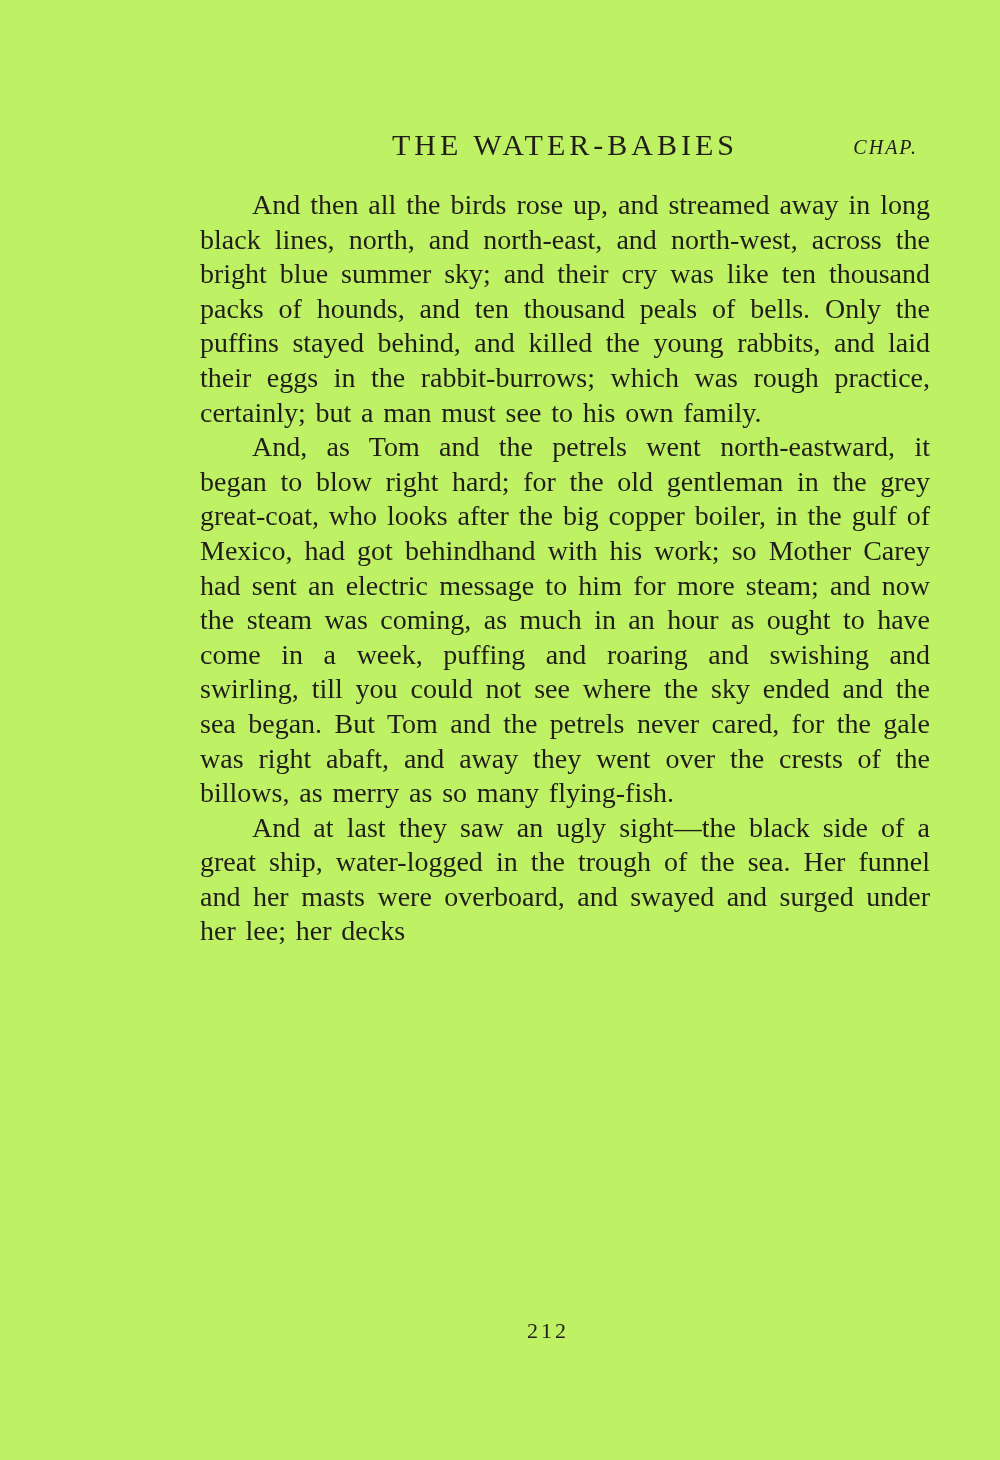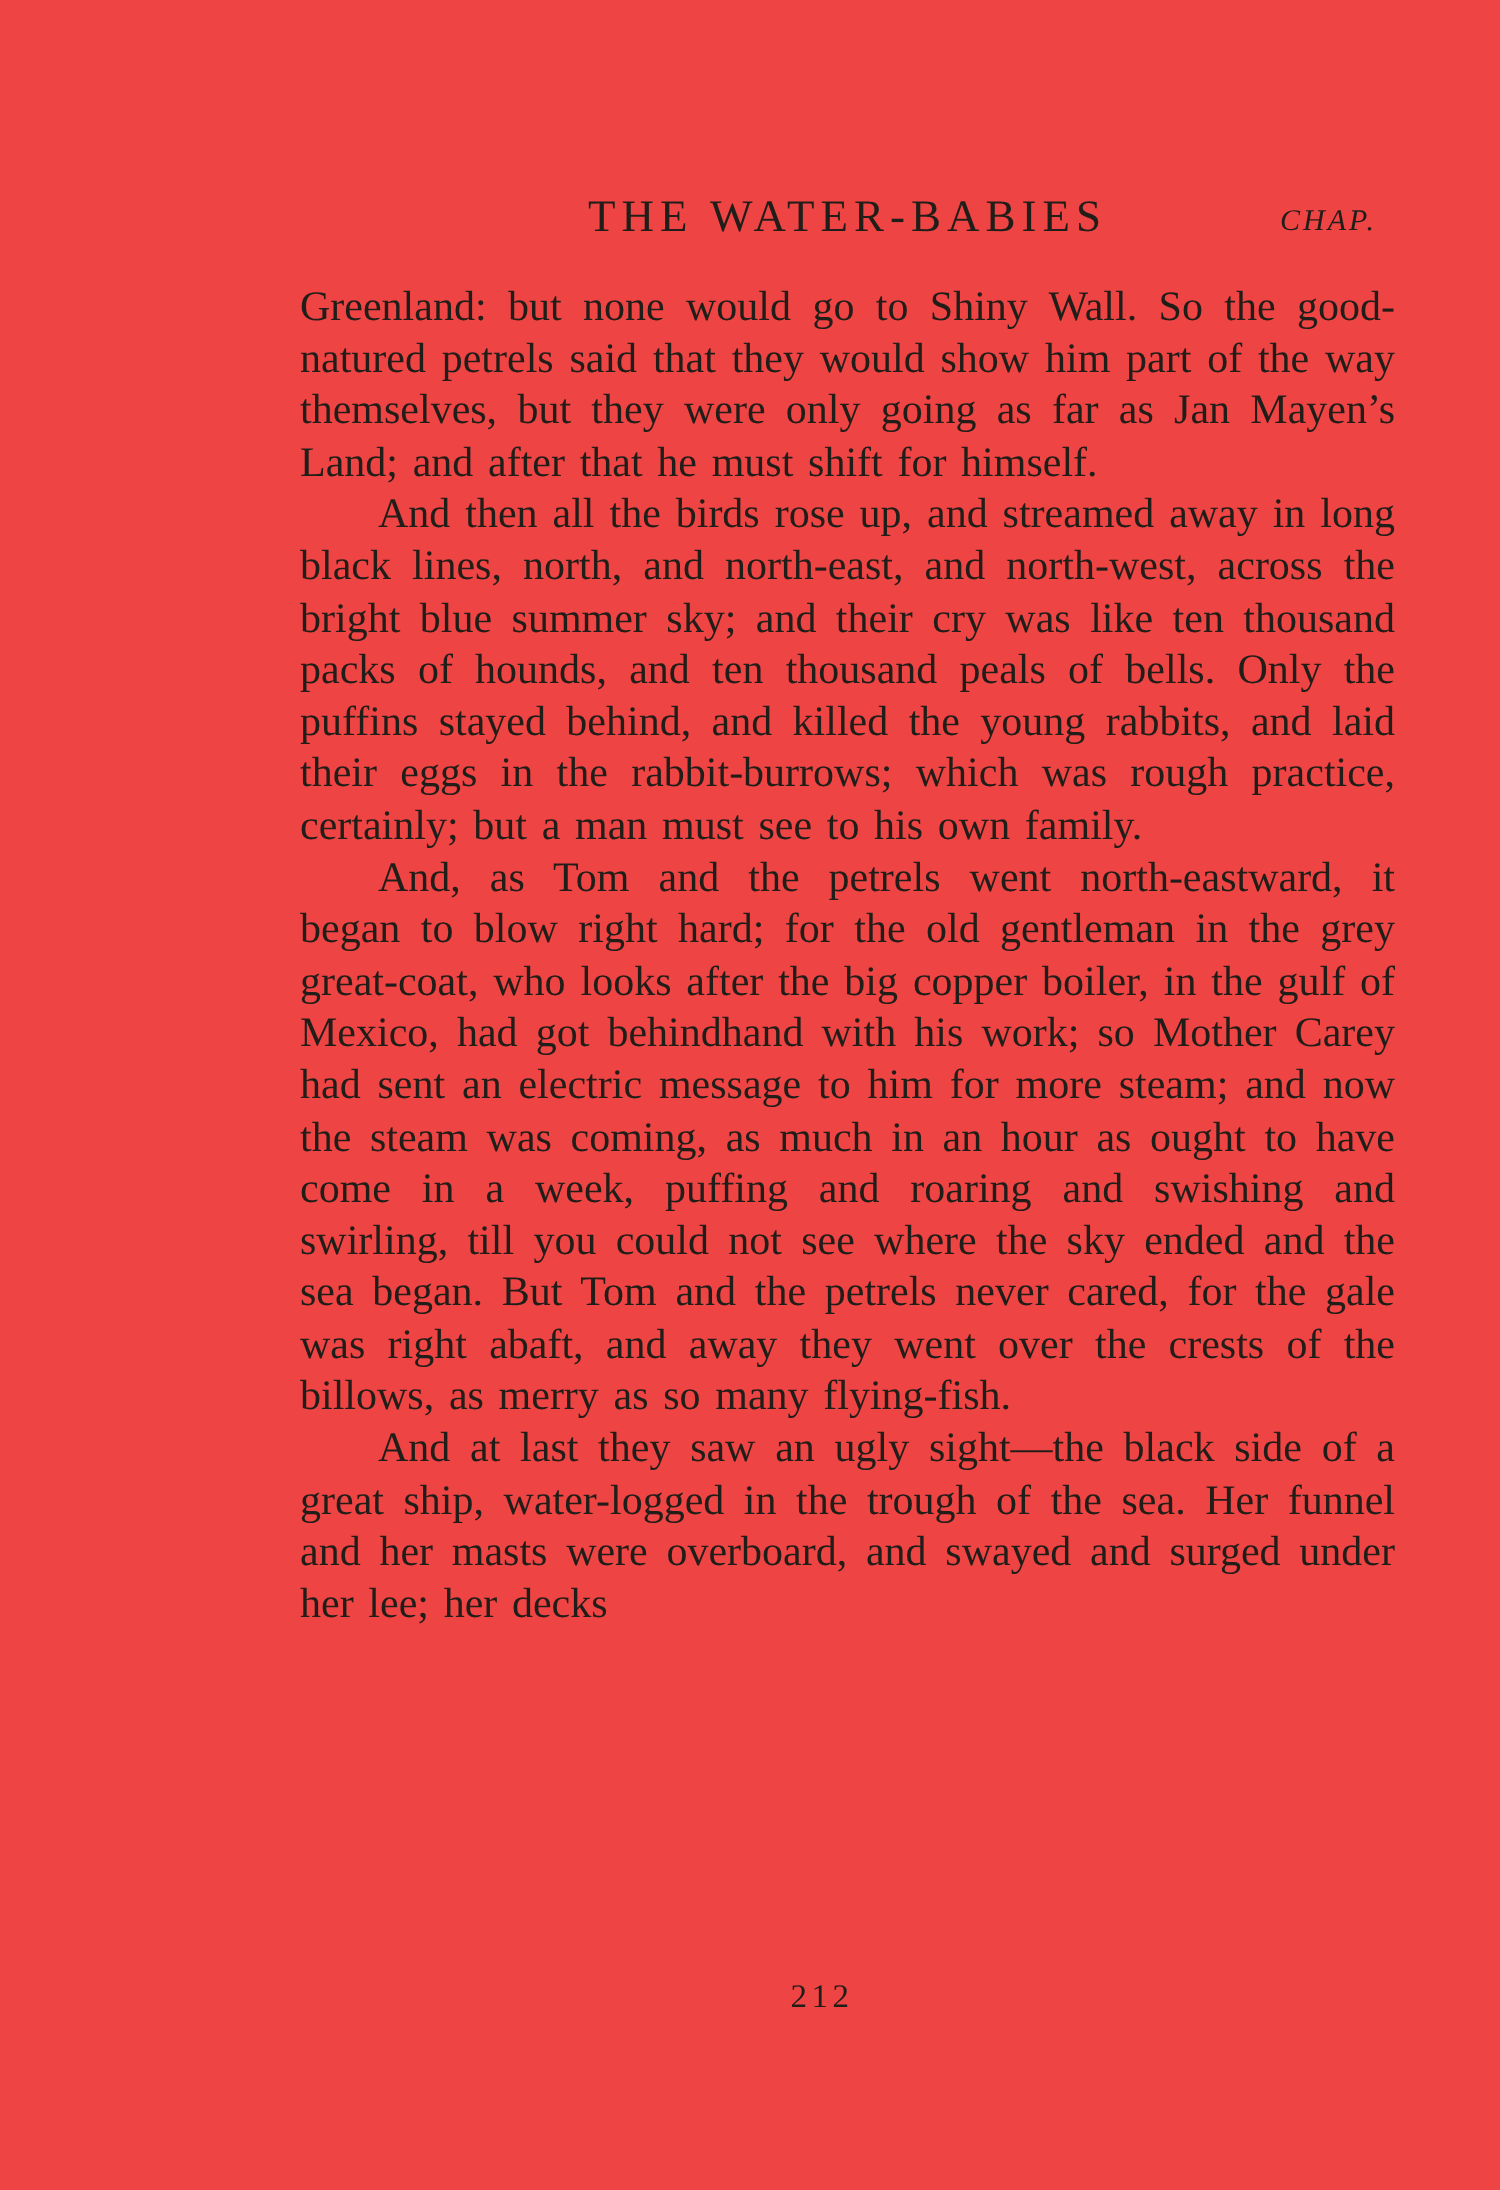--- a/index.html
+++ b/index.html
@@ -10,21 +10,21 @@
     width: 1000px;
     height: 1460px;
     background: #ffffff;
     font-family: "Liberation Serif", "DejaVu Serif", serif;
     color: #211e19;
   }
   .page {
     position: relative;
     width: 1000px;
     height: 1460px;
-    background: #ef4444;
+    background: #bef264;
     overflow: hidden;
   }
   .content {
     position: absolute;
     left: 200px;
     top: 128px;
     width: 730px;
   }
   .page-header {
     position: relative;
@@ -75,21 +75,20 @@
 
 <div class="page">
   <div class="content">
 
     <header class="page-header">
       <span class="running-title">THE WATER-BABIES</span>
       <span class="chapter-label">CHAP.</span>
     </header>
 
     <main class="body-text">
-      <p class="para no-indent">Greenland: but none would go to Shiny Wall. So the good-natured petrels said that they would show him part of the way themselves, but they were only going as far as Jan Mayen’s Land; and after that he must shift for himself.</p>
       <p class="para">And then all the birds rose up, and streamed away in long black lines, north, and north-east, and north-west, across the bright blue summer sky; and their cry was like ten thousand packs of hounds, and ten thousand peals of bells. Only the puffins stayed behind, and killed the young rabbits, and laid their eggs in the rabbit-burrows; which was rough practice, certainly; but a man must see to his own family.</p>
       <p class="para">And, as Tom and the petrels went north-eastward, it began to blow right hard; for the old gentleman in the grey great-coat, who looks after the big copper boiler, in the gulf of Mexico, had got behindhand with his work; so Mother Carey had sent an electric message to him for more steam; and now the steam was coming, as much in an hour as ought to have come in a week, puffing and roaring and swishing and swirling, till you could not see where the sky ended and the sea began. But Tom and the petrels never cared, for the gale was right abaft, and away they went over the crests of the billows, as merry as so many flying-fish.</p>
       <p class="para">And at last they saw an ugly sight—the black side of a great ship, water-logged in the trough of the sea. Her funnel and her masts were overboard, and swayed and surged under her lee; her decks</p>
     </main>
 
   </div>
 
   <div class="page-number">212</div>
 </div>
 

